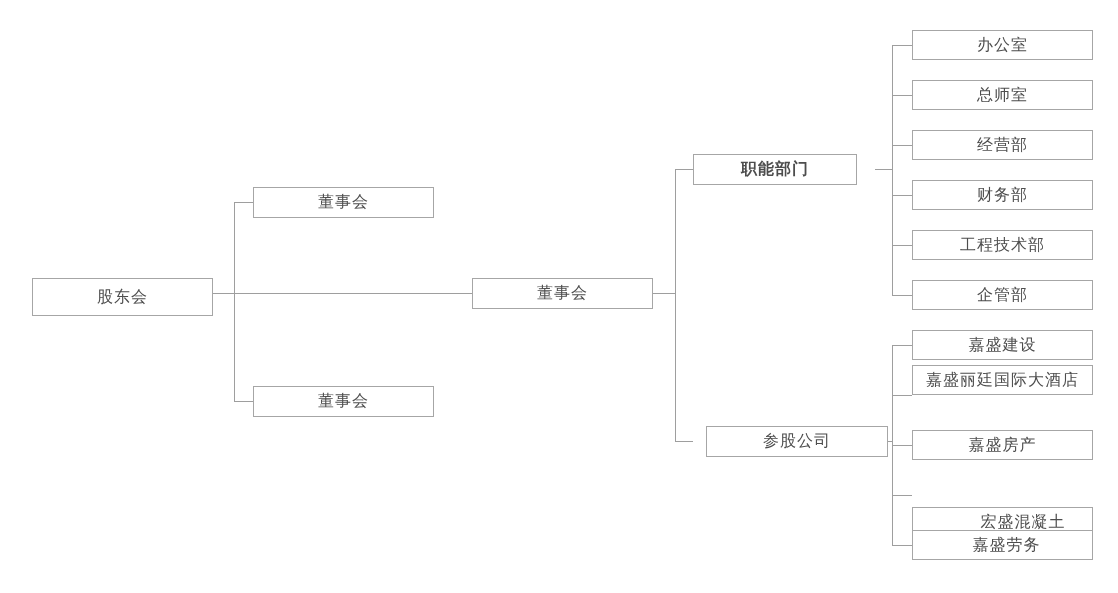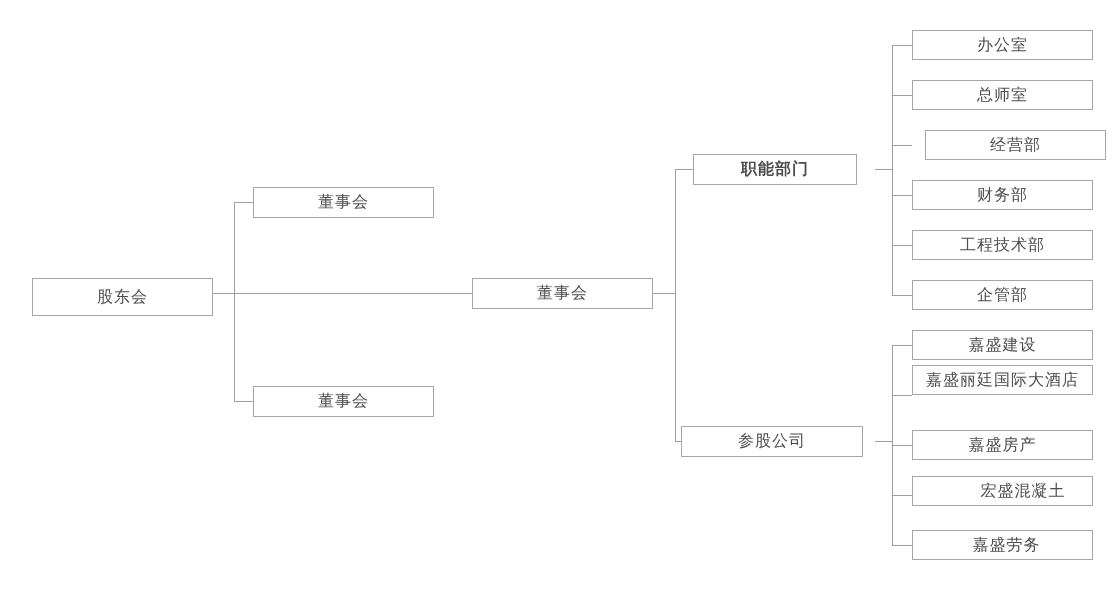--- a/index.html
+++ b/index.html
@@ -74,28 +74,28 @@
   <div class="hline" style="left:893px; top:495px; width:19px;"></div>
   <div class="hline" style="left:893px; top:545px; width:19px;"></div>
 
   <div class="node" style="left:32px; top:278px; width:181px; height:38px;">股东会</div>
 
   <div class="node" style="left:253px; top:187px; width:181px; height:31px;">董事会</div>
   <div class="node" style="left:472px; top:278px; width:181px; height:31px;">董事会</div>
   <div class="node" style="left:253px; top:386px; width:181px; height:31px;">董事会</div>
 
   <div class="node" style="left:693px; top:154px; width:164px; height:31px;font-weight:bold;">职能部门</div>
-  <div class="node" style="left:681px; top:426px; width:182px; height:31px;">参股公司</div>
+  <div class="node" style="left:706px; top:426px; width:182px; height:31px;">参股公司</div>
 
   <div class="node" style="left:912px; top:30px; width:181px; height:30px;">办公室</div>
   <div class="node" style="left:912px; top:80px; width:181px; height:30px;">总师室</div>
-  <div class="node" style="left:912px; top:130px; width:181px; height:30px;margin-left:13px;">经营部</div>
+  <div class="node" style="left:912px; top:130px; width:181px; height:30px;">经营部</div>
   <div class="node" style="left:912px; top:180px; width:181px; height:30px;">财务部</div>
   <div class="node" style="left:912px; top:230px; width:181px; height:30px;">工程技术部</div>
   <div class="node" style="left:912px; top:280px; width:181px; height:30px;">企管部</div>
 
   <div class="node" style="left:912px; top:330px; width:181px; height:30px;">嘉盛建设</div>
   <div class="node" style="left:912px; top:365px; width:181px; height:30px;">嘉盛丽廷国际大酒店</div>
   <div class="node" style="left:912px; top:430px; width:181px; height:30px;">嘉盛房产</div>
-  <div class="node" style="left:912px; top:476px; width:181px; height:30px;padding-left:41px;">宏盛混凝土</div>
+  <div class="node" style="left:912px; top:507px; width:181px; height:30px;padding-left:41px;">宏盛混凝土</div>
   <div class="node" style="left:912px; top:530px; width:181px; height:30px;padding-left:8px;">嘉盛劳务</div>
 
 </div>
 
 </body></html>

